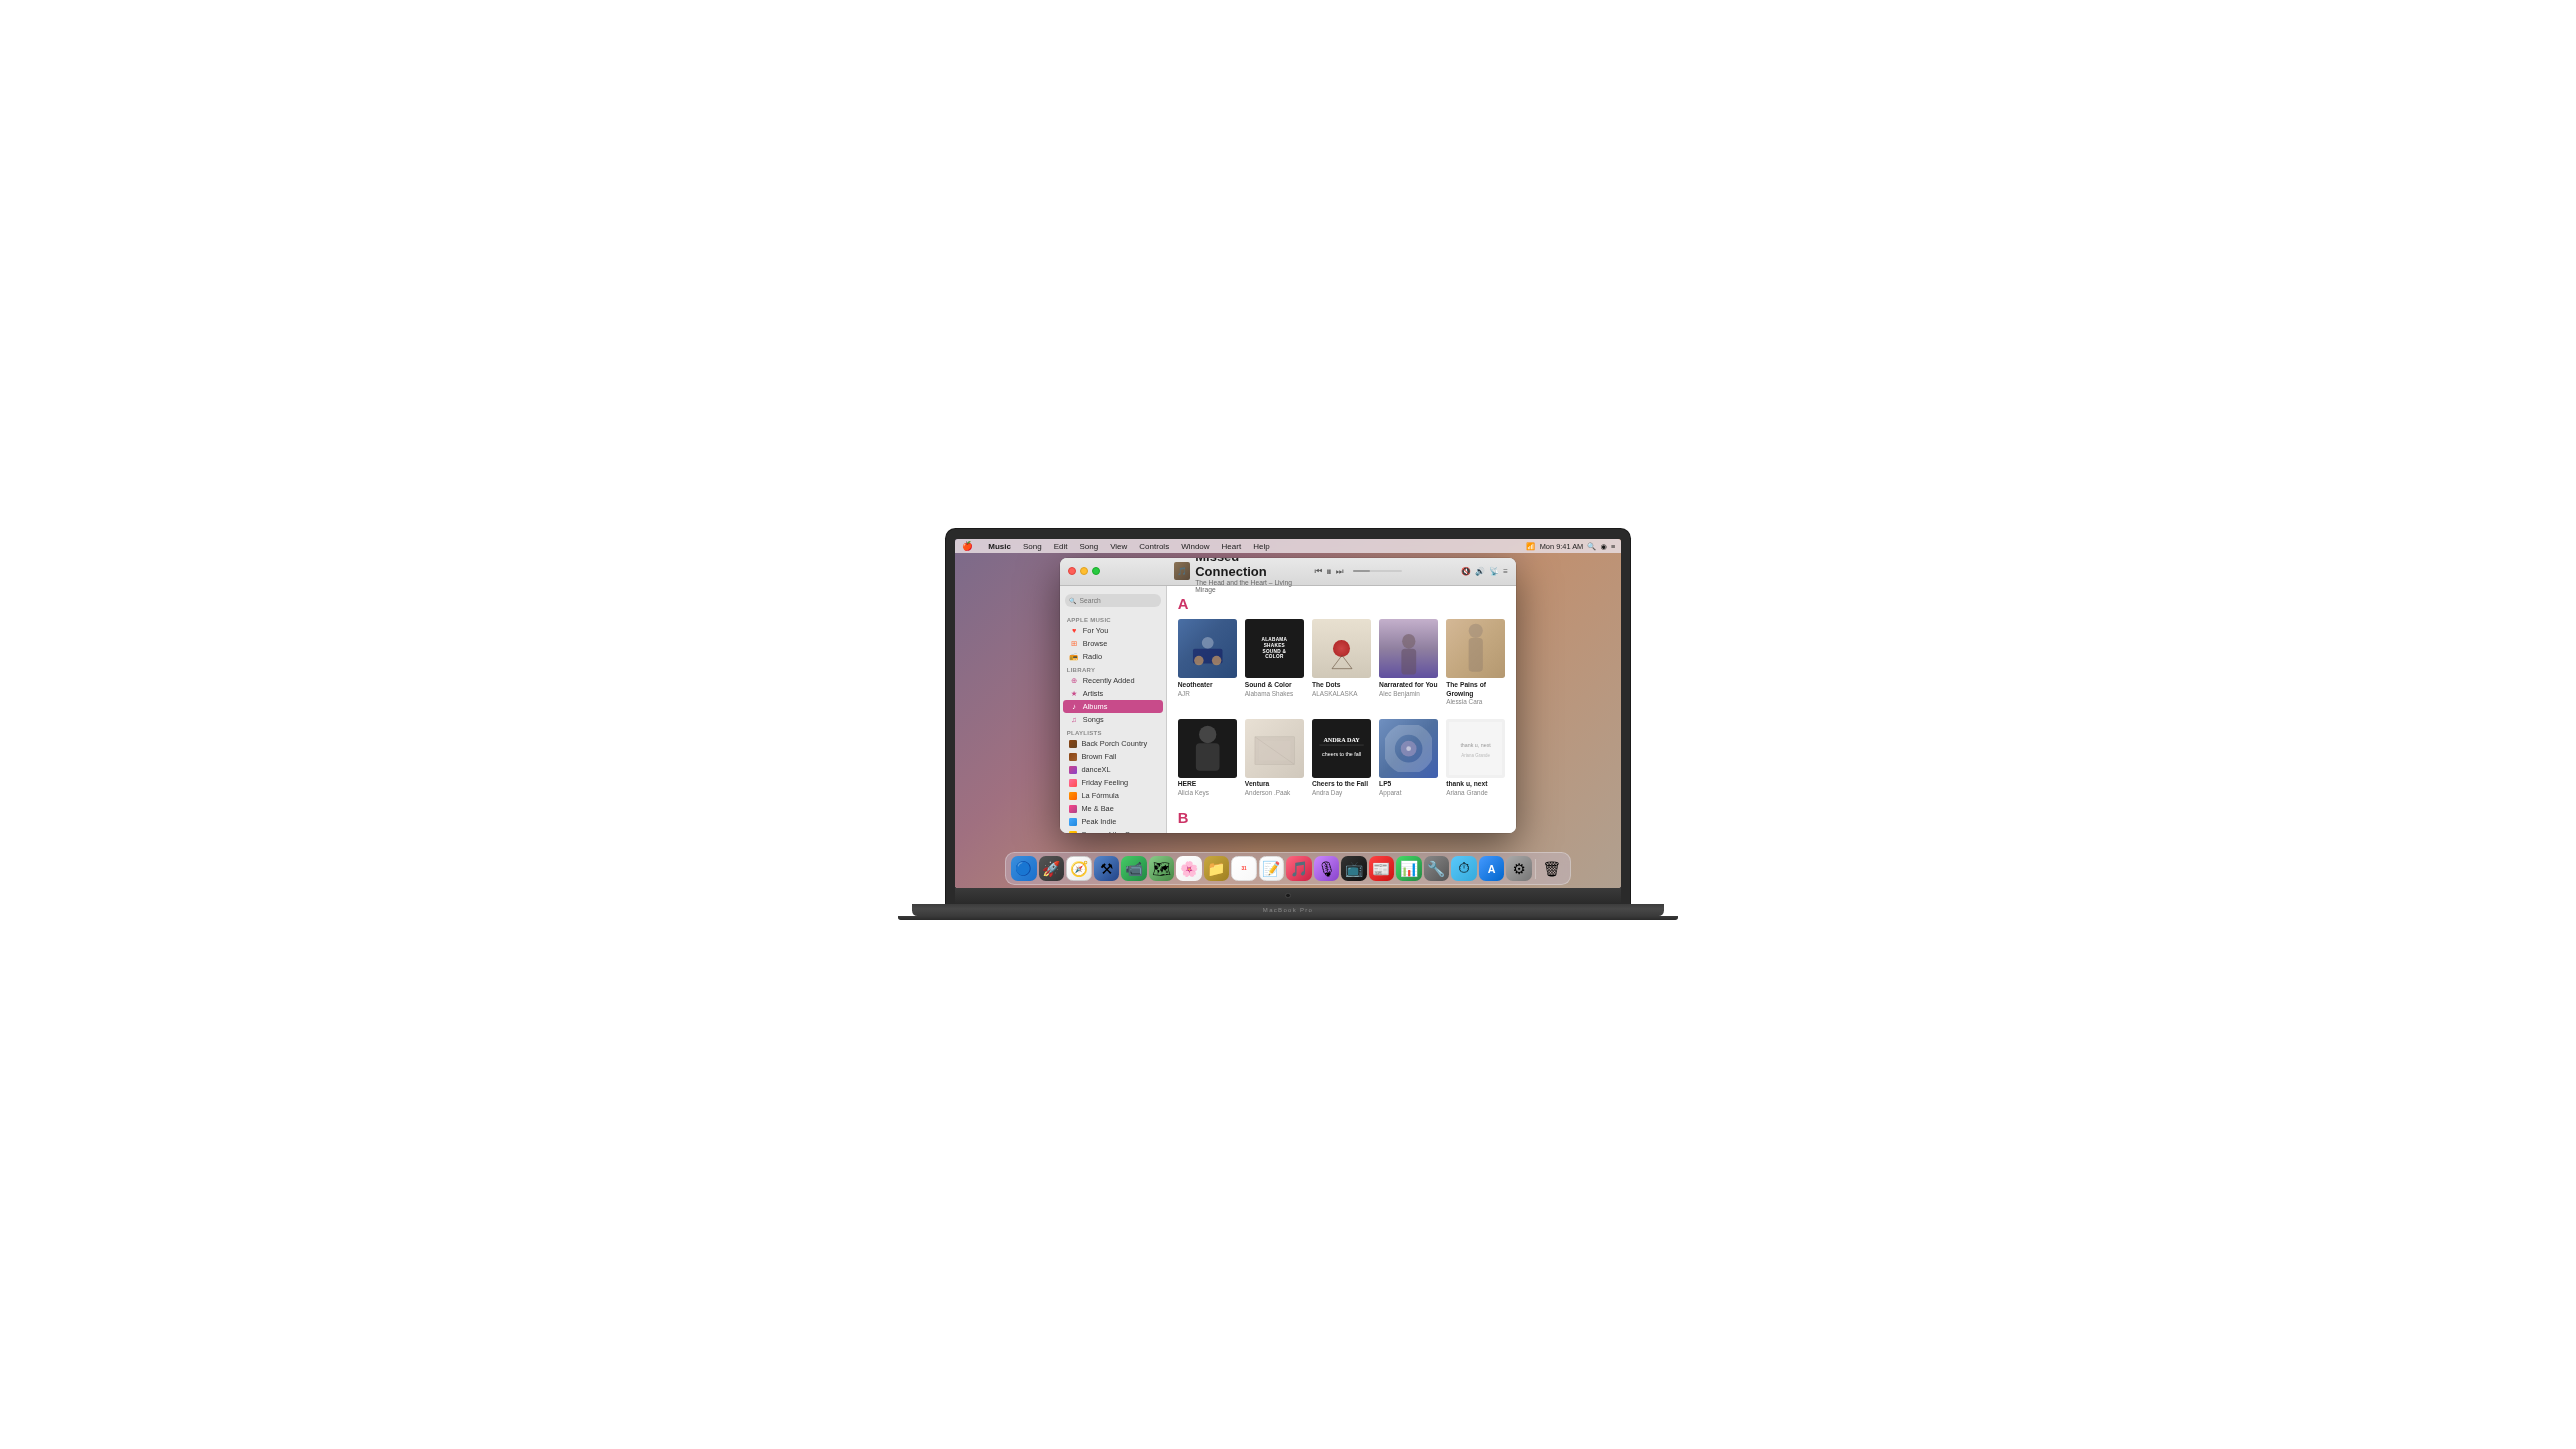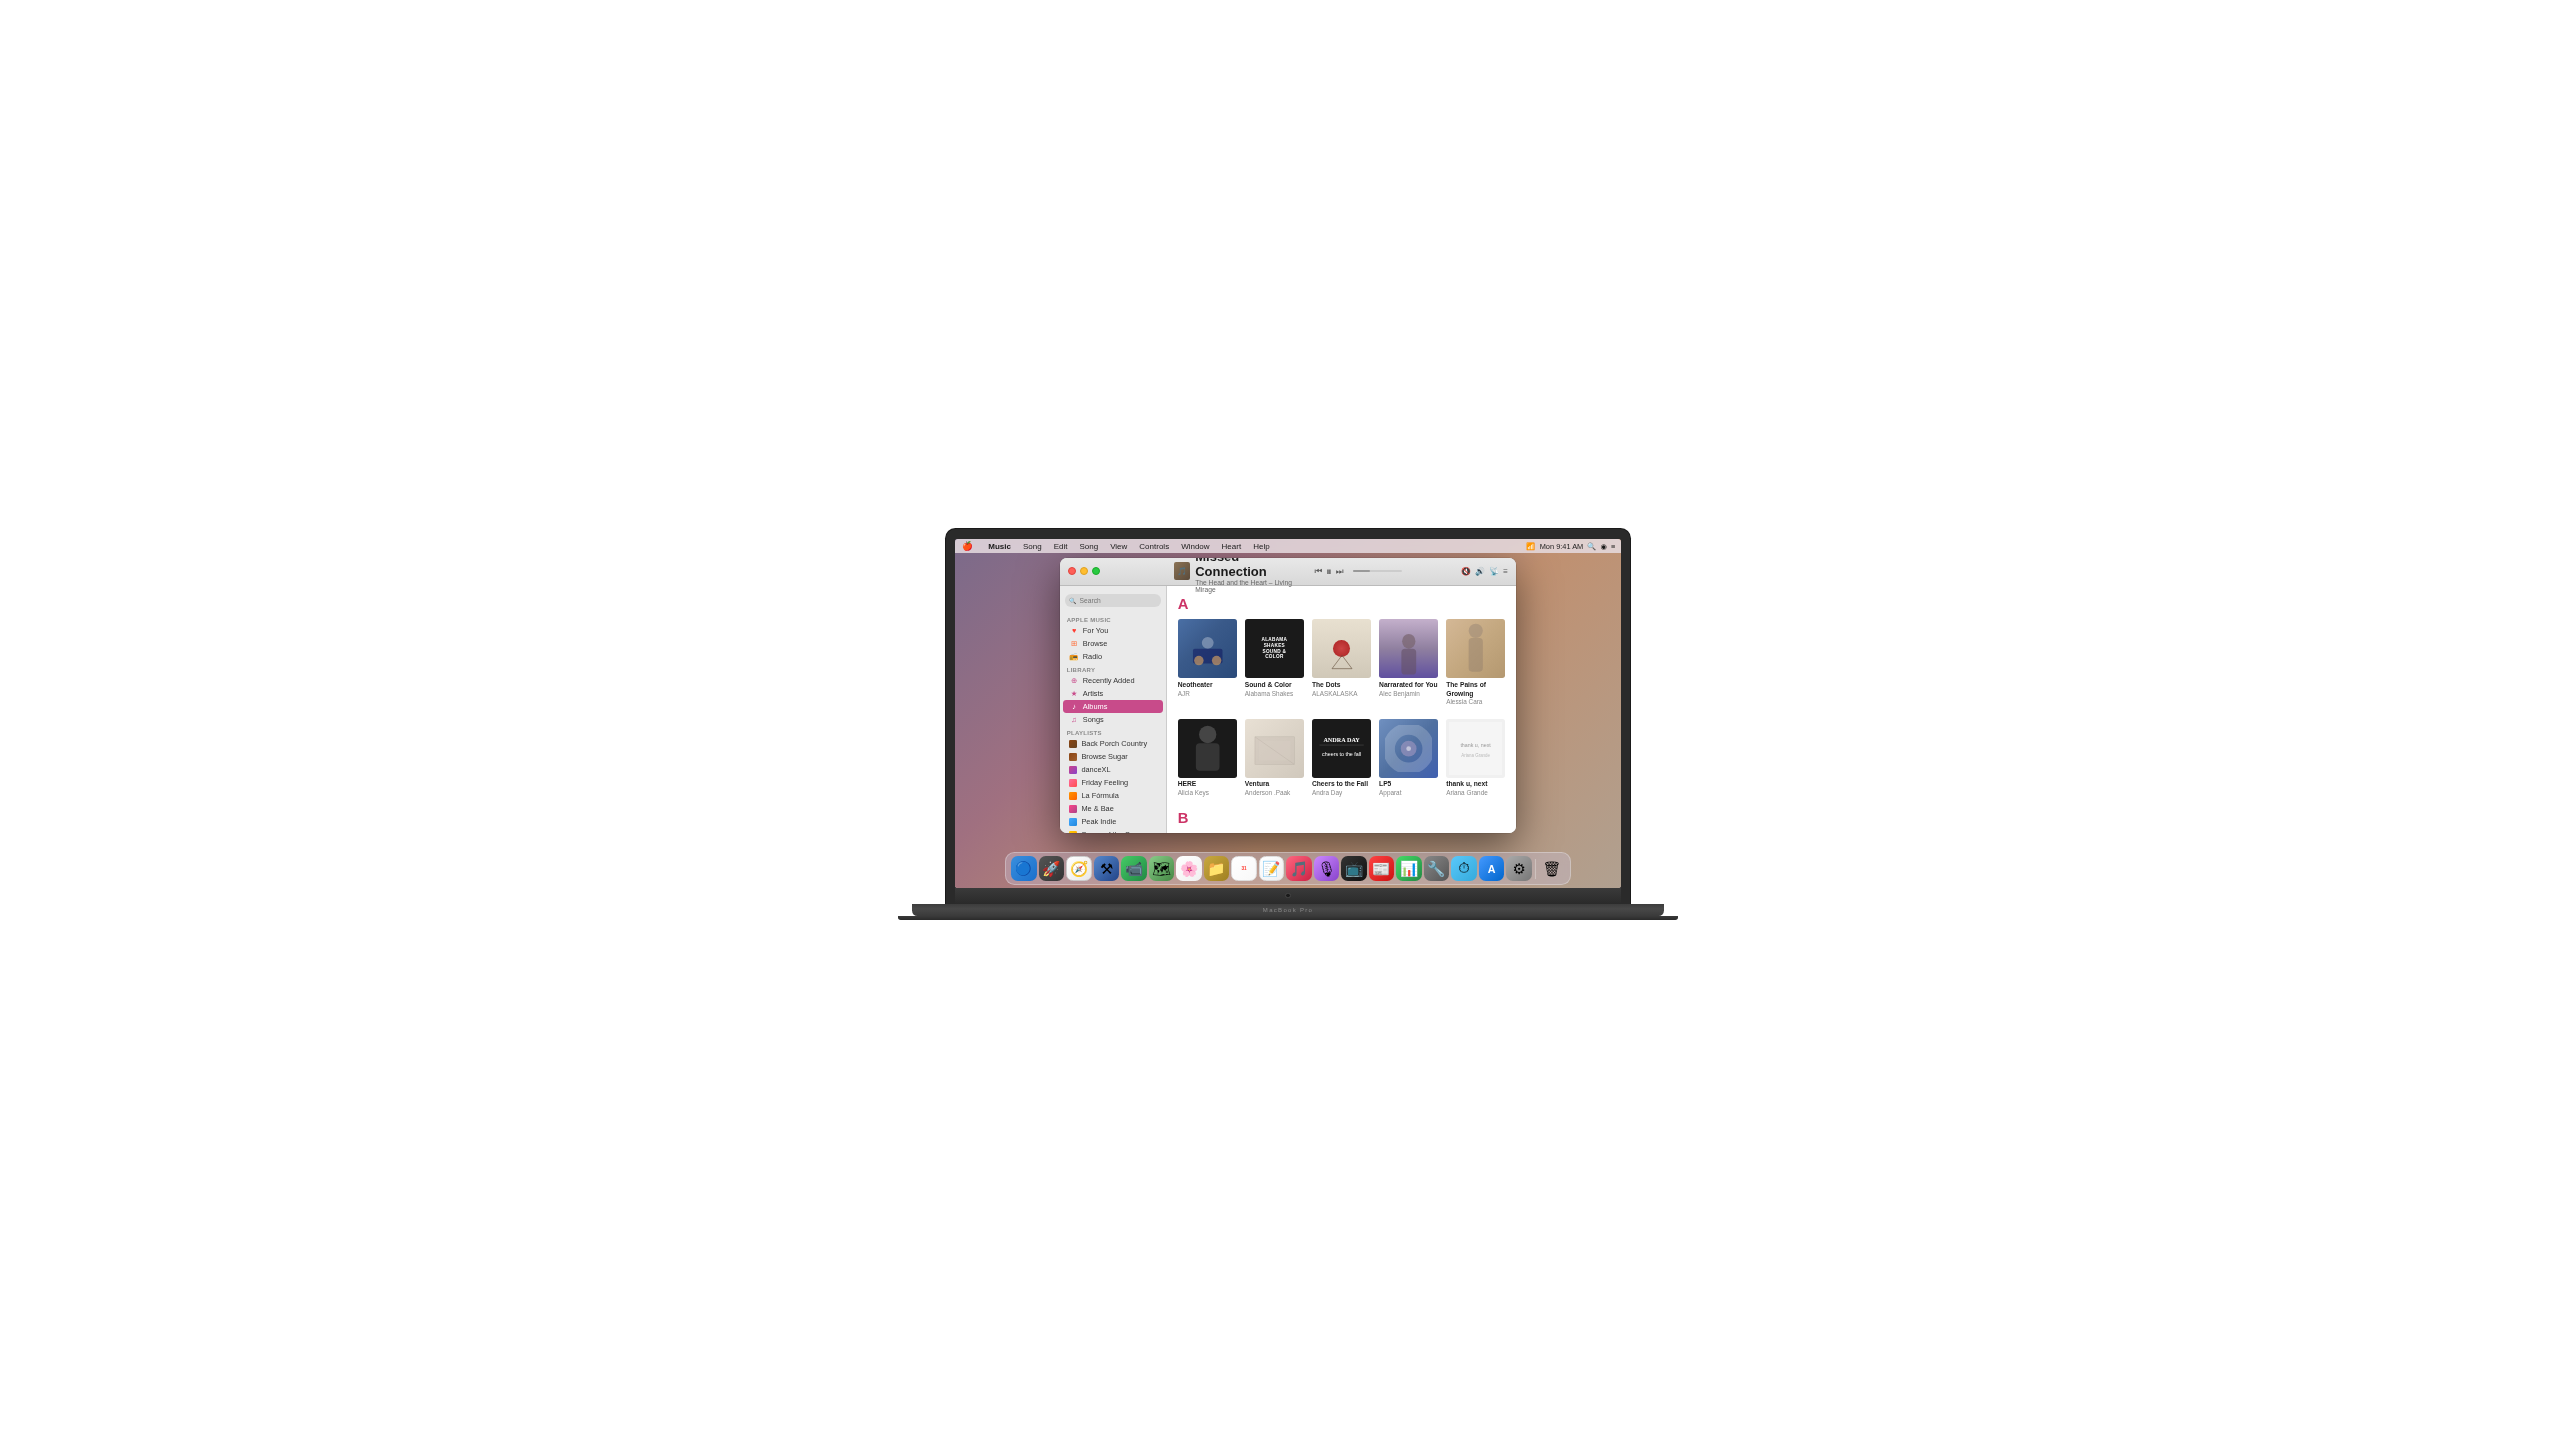--- a/index.html
+++ b/index.html
@@ -529,21 +529,21 @@
               <span>Songs</span>
             </div>
 
             <div class="sidebar-section-label">Playlists</div>
             <div class="sidebar-item">
               <span style="width:8px;height:8px;border-radius:1.3px;background:linear-gradient(135deg,#8B4513,#654321);display:inline-block;flex-shrink:0"></span>
               <span>Back Porch Country</span>
             </div>
             <div class="sidebar-item">
               <span style="width:8px;height:8px;border-radius:1.3px;background:linear-gradient(135deg,#8B4513,#a06030);display:inline-block;flex-shrink:0"></span>
-              <span>Browse Sugar</span>
+              <span>Brown Fall</span>
             </div>
             <div class="sidebar-item">
               <span style="width:8px;height:8px;border-radius:1.3px;background:linear-gradient(135deg,#cc4488,#8844cc);display:inline-block;flex-shrink:0"></span>
               <span>danceXL</span>
             </div>
             <div class="sidebar-item">
               <span style="width:8px;height:8px;border-radius:1.3px;background:linear-gradient(135deg,#ff6b9d,#ff4d4d);display:inline-block;flex-shrink:0"></span>
               <span>Friday Feeling</span>
             </div>
             <div class="sidebar-item">

